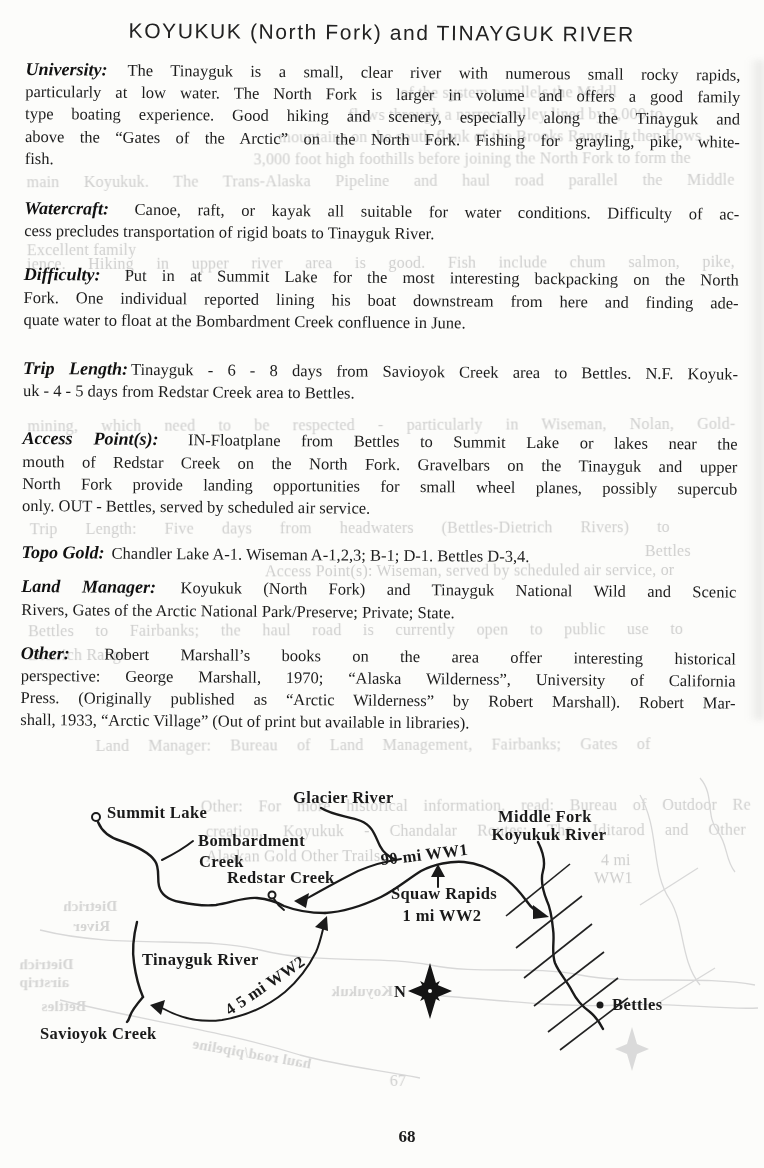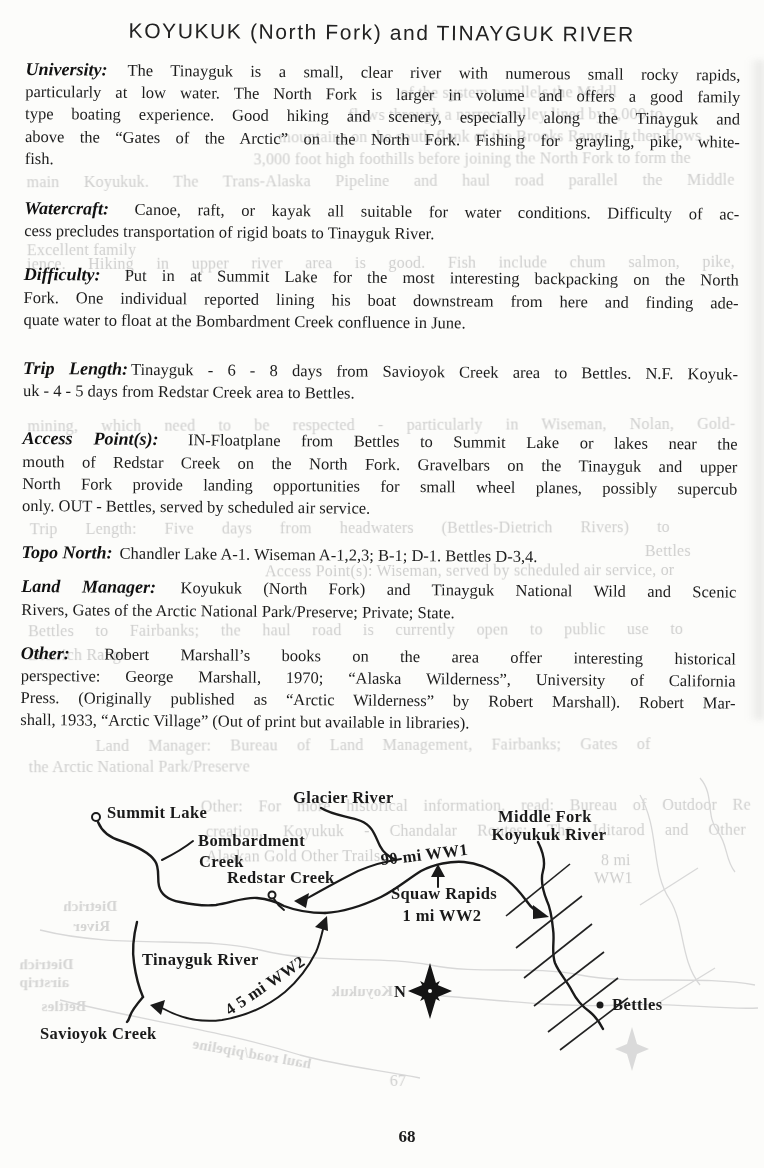--- a/index.html
+++ b/index.html
@@ -70,25 +70,24 @@
   <div class="g j" style="top:172px;left:28px;width:708px">main Koyukuk. The Trans-Alaska Pipeline and haul road parallel the Middle</div>
   <div class="g" style="top:240px;left:28px">Excellent family</div>
   <div class="g j" style="top:254px;left:28px;width:708px">ience. Hiking in upper river area is good. Fish include chum salmon, pike,</div>
   <div class="g j" style="top:416px;left:28px;width:708px">mining, which need to be respected - particularly in Wiseman, Nolan, Gold-</div>
   <div class="g j" style="top:519px;left:30px;width:640px">Trip Length: Five days from headwaters (Bettles-Dietrich Rivers) to</div>
   <div class="g" style="top:543px;left:645px">Bettles</div>
   <div class="g" style="top:562px;left:265px">Access Point(s): Wiseman, served by scheduled air service, or</div>
   <div class="g j" style="top:621px;left:28px;width:655px">Bettles to Fairbanks; the haul road is currently open to public use to</div>
   <div class="g" style="top:645px;left:28px">Dietrich Range</div>
   <div class="g j" style="top:736px;left:95px;width:555px">Land Manager: Bureau of Land Management, Fairbanks; Gates of</div>
-  <div class="g" style="top:757px;left:28px">the Arctic National Park/Preserve</div>
   <div class="g j" style="top:797px;left:200px;width:550px">Other: For more historical information, read: Bureau of Outdoor Re</div>
   <div class="g j" style="top:822px;left:205px;width:540px">creation, Koyukuk - Chandalar Routes; The Iditarod and Other</div>
   <div class="g" style="top:847px;left:205px">Alaskan Gold Other Trails,</div>
-  <div class="g" style="top:852px;left:600px">8 mi</div>
+  <div class="g" style="top:852px;left:600px">4 mi</div>
   <div class="g" style="top:870px;left:593px">WW1</div>
   <div class="g m" style="top:897px;left:62px">Dietrich</div>
   <div class="g m" style="top:917px;left:72px">River</div>
   <div class="g m" style="top:955px;left:18px">Dietrich</div>
   <div class="g m" style="top:973px;left:18px">airstrip</div>
   <div class="g m" style="top:997px;left:40px">Bettles</div>
   <div class="g m" style="top:983px;left:330px">Koyukuk</div>
   <div class="g m" style="top:1045px;left:190px;transform:scaleX(-1) rotate(-10deg)">haul road/pipeline</div>
   <div class="g" style="top:1072px;left:388px">67</div>
 </div>
@@ -121,21 +120,21 @@
   </div>
 
   <div class="para mt-access">
     <div class="ln jl"><span class="h wide">Access Point(s):</span><span> IN-Floatplane from Bettles to Summit Lake or lakes near the</span></div>
     <div class="ln jl">mouth of Redstar Creek on the North Fork. Gravelbars on the Tinayguk and upper</div>
     <div class="ln jl">North Fork provide landing opportunities for small wheel planes, possibly supercub</div>
     <div class="ln fl">only. OUT - Bettles, served by scheduled air service.</div>
   </div>
 
   <div class="para mt-topo">
-    <div class="ln fl"><span class="h">Topo North:</span><span> Chandler Lake A-1. Wiseman A-1,2,3; B-1; D-1. Bettles D-3,4.</span></div>
+    <div class="ln fl"><span class="h">Topo Gold:</span><span> Chandler Lake A-1. Wiseman A-1,2,3; B-1; D-1. Bettles D-3,4.</span></div>
   </div>
 
   <div class="para mt-land">
     <div class="ln jl"><span class="h">Land Manager:</span><span> Koyukuk (North Fork) and Tinayguk National Wild and Scenic</span></div>
     <div class="ln fl">Rivers, Gates of the Arctic National Park/Preserve; Private; State.</div>
   </div>
 
   <div class="para mt-other">
     <div class="ln jl"><span class="h">Other:</span><span> Robert Marshall’s books on the area offer interesting historical</span></div>
     <div class="ln jl">perspective: George Marshall, 1970; “Alaska Wilderness”, University of California</div>

